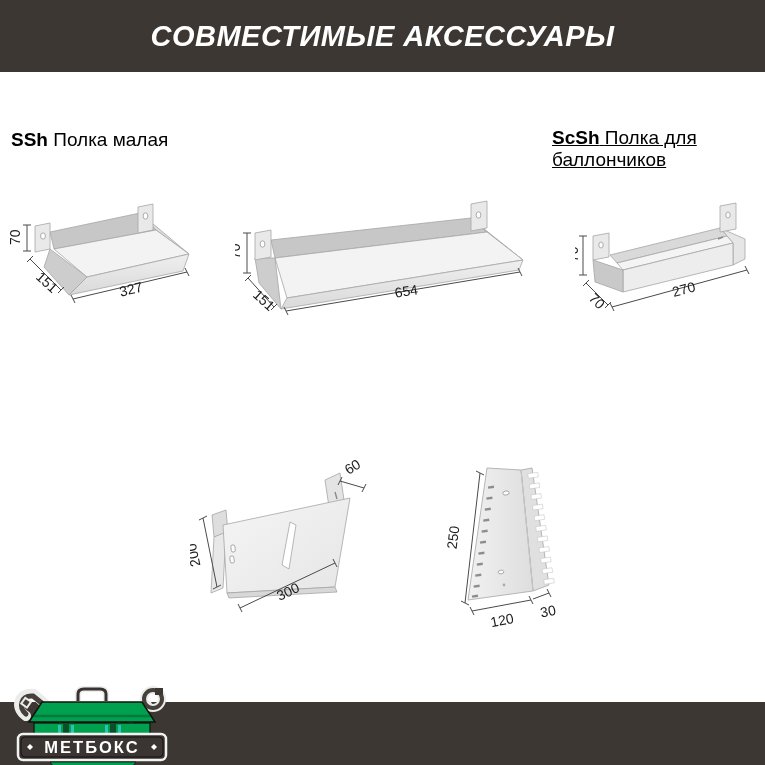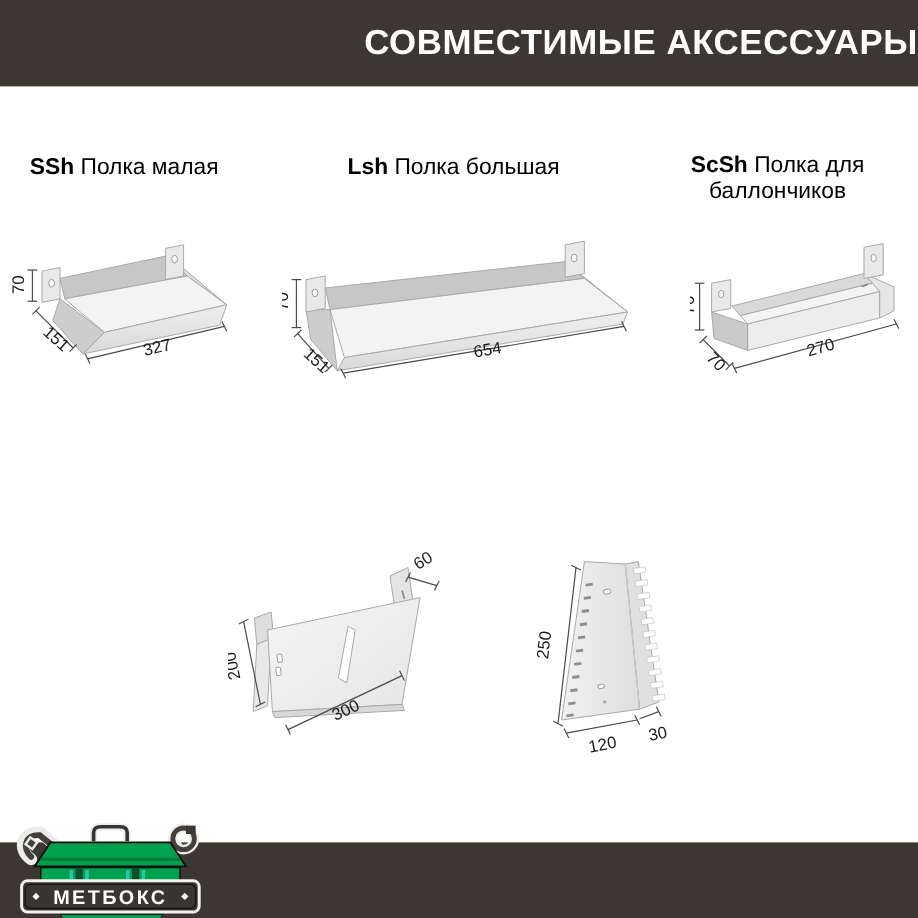--- a/index.html
+++ b/index.html
@@ -1,21 +1,21 @@
 <!DOCTYPE html>
 <html><head>
 <meta charset="utf-8">
 <style>
   html,body{margin:0;padding:0;background:#fff;}
   .page{position:relative;width:765px;height:765px;background:#ffffff;overflow:hidden;
         font-family:"Liberation Sans",sans-serif;}
   .header{position:absolute;top:0;left:0;width:765px;height:72px;background:#3c3733;
-          display:flex;align-items:center;justify-content:flex-end;}
+          display:flex;align-items:center;justify-content:center;font-style:italic;}
   .header h1{margin:0;color:#ffffff;font-size:29px;font-weight:bold;letter-spacing:.5px;}
-  .ptitle{position:absolute;font-size:19px;color:#000;text-align:center;line-height:1.18;}
+  .ptitle{position:absolute;font-size:19px;color:#000;text-align:left;line-height:1.18;}
   .pcode{font-weight:bold;}
   .psvg{position:absolute;}
   .psvg text{font-family:"Liberation Sans",sans-serif;}
   .dim{font-size:14px;fill:#1b1b1b;}
   .metal{stroke:#a6a6a6;stroke-width:.8;stroke-linejoin:round;}
   .dline{stroke:#4a4a4a;stroke-width:1;fill:none;}
   .hole{fill:#fdfdfd;stroke:#999;stroke-width:.8;}
   .footerbar{position:absolute;top:702px;left:0;width:765px;height:63px;background:#3c3733;}
   .logo{position:absolute;left:6px;top:686px;}
 </style>
@@ -25,25 +25,21 @@
 <div class="page">
 
   <div class="header">
     <h1>СОВМЕСТИМЫЕ АКСЕССУАРЫ</h1>
   </div>
 
   <div class="ptitle" style="left:11px;top:129px;width:185px;">
     <span class="pcode">SSh</span>
     <span>Полка малая</span>
   </div>
-  <div class="ptitle" style="left:268px;top:129px;width:220px;">
-    <span class="pcode">Lsh</span>
-    <span>Полка большая</span>
-  </div>
-  <div class="ptitle" style="left:568px;top:127px;width:160px;">
+  <div class="ptitle" style="left:552px;top:127px;width:160px;text-decoration:underline;">
     <span class="pcode">ScSh</span>
     <span>Полка для баллончиков</span>
   </div>
 
   <svg class="psvg" style="left:10px;top:185px;" width="210" height="145" viewBox="0 0 210 145">
     <defs>
       <linearGradient id="gS1" x1="0" y1="0" x2="0" y2="1">
         <stop offset="0" stop-color="#efefef"></stop>
           <stop offset="1" stop-color="#d9d9d9"></stop>
       </linearGradient>

